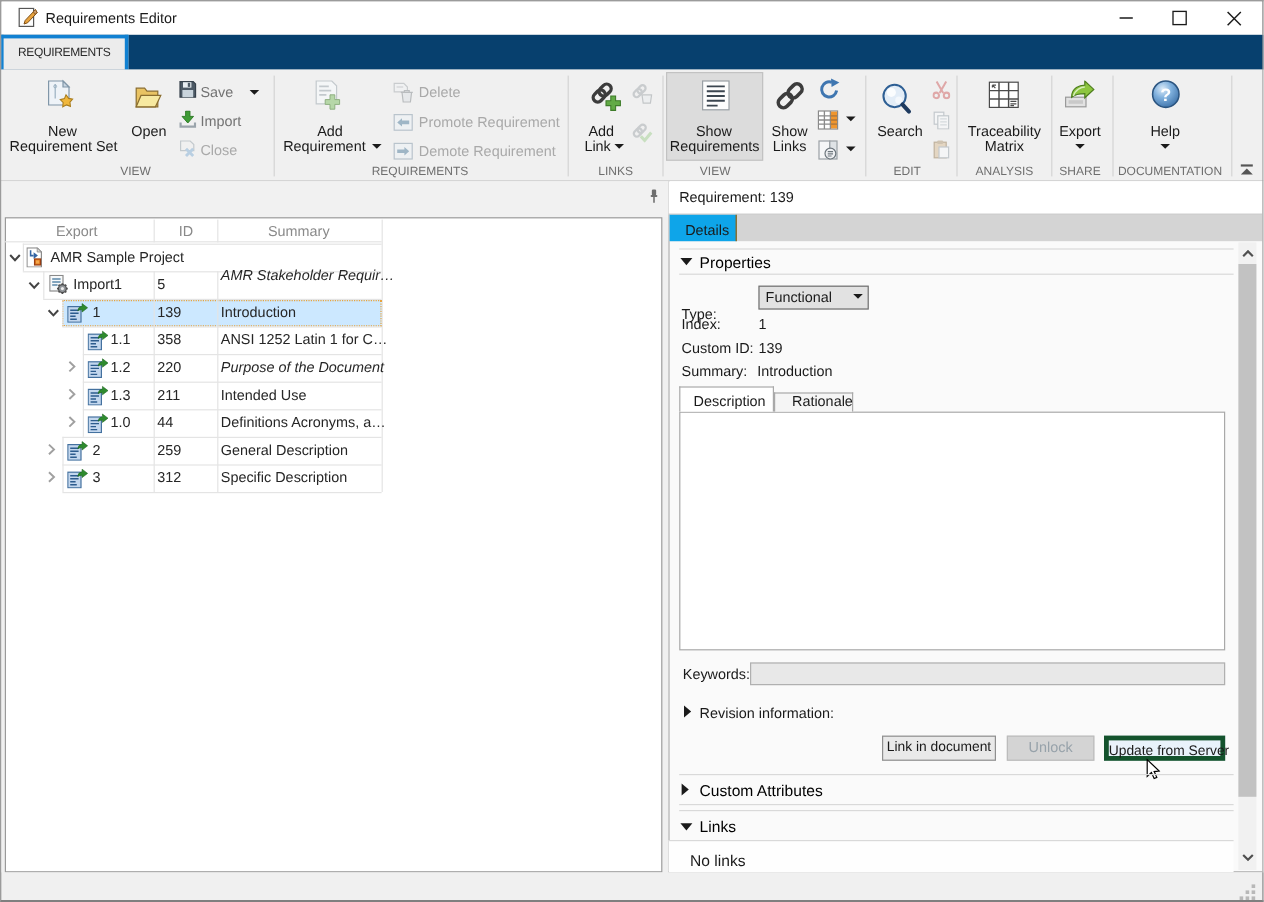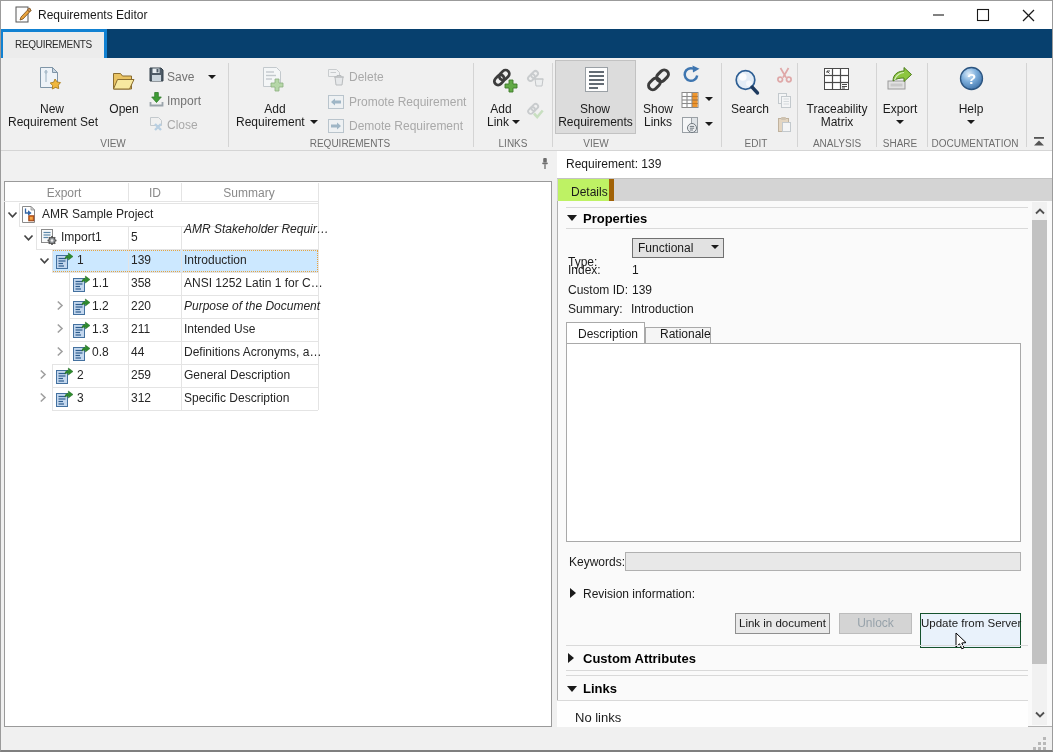--- a/index.html
+++ b/index.html
@@ -23,23 +23,23 @@
   
   #treepanel { left:4px; top:181px; width:548px; height:546px; background:#ffffff; border:1px solid #9a9a9a; }
   .hline { position:absolute; height:1px; background:#e4e4e4; }
   .vline { position:absolute; width:1px; background:#e4e4e4; }
   .hdrtxt { position:absolute; font-size:12px; color:#8a8a8a; }
   .treetxt { position:absolute; font-size:12px; color:#262626; white-space:nowrap; }
   
   #rightpanel { left:557px; top:151px; width:495px; height:576px; background:#fafafa; border-left:1px solid #b0b0b0; border-bottom:1px solid #b0b0b0; }
   #reqhdr { left:0; top:0; width:495px; height:28px; background:#ffffff; border-bottom:1px solid #c3c3c3; }
   #dtstrip { left:0; top:28px; width:495px; height:22px; background:#d4d4d4; }
-  #dtab { left:1px; top:28px; width:56px; height:22px; background:#bef264; border-right:5px solid #a16207; font-size:12px; color:#1a1a1a; padding:6px 0 0 13px; }
+  #dtab { left:1px; top:28px; width:56px; height:22px; background:#0ea5e9; border-right:1px solid #a16207; font-size:12px; color:#1a1a1a; padding:6px 0 0 13px; }
   .rptxt { position:absolute; font-size:12px; color:#1a1a1a; white-space:nowrap; }
-  .sechdr { position:absolute; font-size:13px; font-weight:bold; color:#000000; white-space:nowrap;text-align:center; }
+  .sechdr { position:absolute; font-size:13px; font-weight:normal; color:#000000; white-space:nowrap;text-align:center; }
   .rphr { position:absolute; left:9px; width:462px; height:1px; background:#d9d9d9; }
   .tri-r { position:absolute; width:0; height:0; border-top:5px solid transparent; border-bottom:5px solid transparent; border-left:6px solid #1a1a1a; }
   .tri-d { position:absolute; width:0; height:0; border-left:5px solid transparent; border-right:5px solid transparent; border-top:6px solid #1a1a1a; }
 </style>
 </head>
 <body>
 
 <div class="abs" id="titlebar"></div>
 <div class="abs" id="title-text">Requirements Editor</div>
 
@@ -411,21 +411,21 @@
   <div class="treetxt" style="left:180px;top:72px;">Introduction</div>
   <div class="treetxt" style="left:88px;top:95px;">1.1</div>
   <div class="treetxt" style="left:127px;top:95px;">358</div>
   <div class="treetxt" style="left:180px;top:95px;">ANSI 1252 Latin 1 for C…</div>
   <div class="treetxt" style="left:88px;top:118px;">1.2</div>
   <div class="treetxt" style="left:127px;top:118px;">220</div>
   <div class="treetxt" style="left:180px;top:118px;font-style:italic;">Purpose of the Document</div>
   <div class="treetxt" style="left:88px;top:141px;">1.3</div>
   <div class="treetxt" style="left:127px;top:141px;">211</div>
   <div class="treetxt" style="left:180px;top:141px;">Intended Use</div>
-  <div class="treetxt" style="left:88px;top:164px;">0.8</div>
+  <div class="treetxt" style="left:88px;top:164px;">1.0</div>
   <div class="treetxt" style="left:127px;top:164px;">44</div>
   <div class="treetxt" style="left:180px;top:164px;">Definitions Acronyms, a…</div>
   <div class="treetxt" style="left:73px;top:187px;">2</div>
   <div class="treetxt" style="left:127px;top:187px;">259</div>
   <div class="treetxt" style="left:180px;top:187px;">General Description</div>
   <div class="treetxt" style="left:73px;top:210px;">3</div>
   <div class="treetxt" style="left:127px;top:210px;">312</div>
   <div class="treetxt" style="left:180px;top:210px;">Specific Description</div>
 </div>
 <svg width="0" height="0" style="position:absolute">
@@ -481,21 +481,21 @@
   <div class="rptxt" style="left:103px;top:176px;">Rationale</div>
 
   <div class="rptxt" style="left:12px;top:404px;">Keywords:</div>
   <div class="abs" style="left:68px;top:401px;width:396px;height:19px;background:#e8e8e8;border:1px solid #b0b0b0;"></div>
 
   <div class="tri-r" style="left:13px;top:437px;"></div>
   <div class="rptxt" style="left:26px;top:436px;">Revision information:</div>
 
   <div class="abs" style="left:178px;top:462px;width:95px;height:21px;background:#e9e9e9;border:1px solid #8f8f8f;font-size:11.5px;color:#1a1a1a;text-align:center;line-height:19px;white-space:nowrap;">Link in document</div>
   <div class="abs" style="left:282px;top:462px;width:73px;height:21px;background:#d4d4d4;border:1px solid #bcbcbc;font-size:12px;color:#97a2aa;text-align:center;line-height:19px;white-space:nowrap;">Unlock</div>
-  <div class="abs" style="left:363px;top:462px;width:101px;height:35px;background:#e9f2fb;border:1px solid #14532d;font-size:11.5px;color:#1a1a1a;text-align:center;line-height:18px;white-space:nowrap;">Update from Server</div>
+  <div class="abs" style="left:363px;top:462px;width:101px;height:21px;background:#e9f2fb;border:4px solid #14532d;font-size:11.5px;color:#1a1a1a;text-align:center;line-height:18px;white-space:nowrap;">Update from Server</div>
 
   <svg class="abs" style="left:396px;top:481px" width="14" height="20" viewBox="0 0 14 20">
     <path d="M3 1 L3 15 L6.5 11.8 L8.8 16.8 L11 15.8 L8.8 11 L13 10.6 Z" fill="#ffffff" stroke="#000" stroke-width="1"></path>
   </svg>
 
   <div class="rphr" style="top:494px;"></div>
   <div class="tri-r" style="left:11px;top:502px;"></div>
   <div class="sechdr" style="left:26px;top:500px;">Custom Attributes</div>
   <div class="rphr" style="top:519px;"></div>
   <div class="rphr" style="top:524px;"></div>

